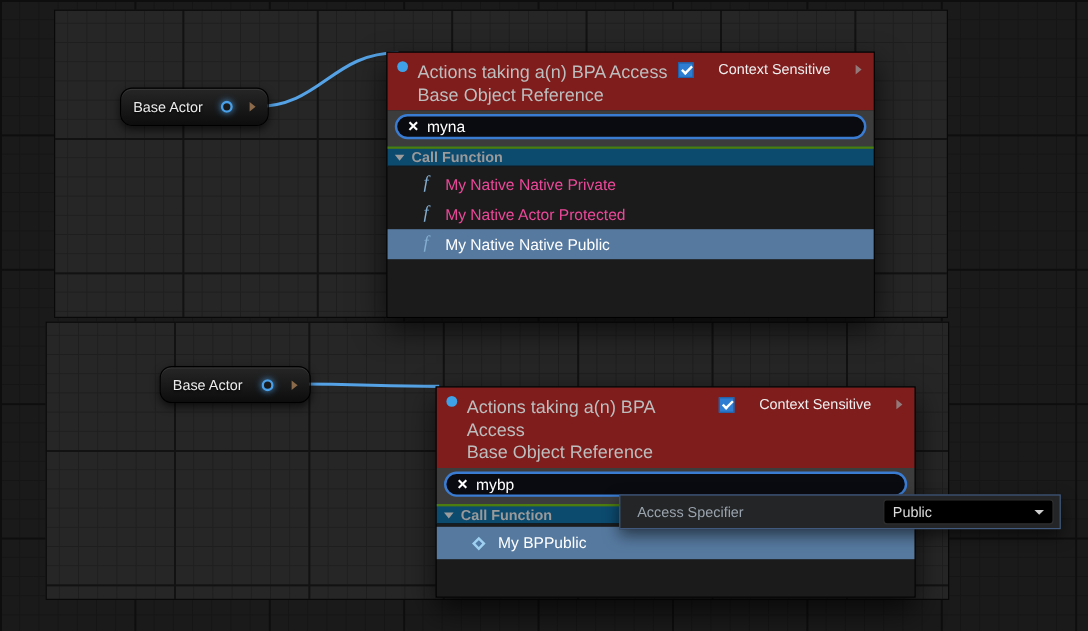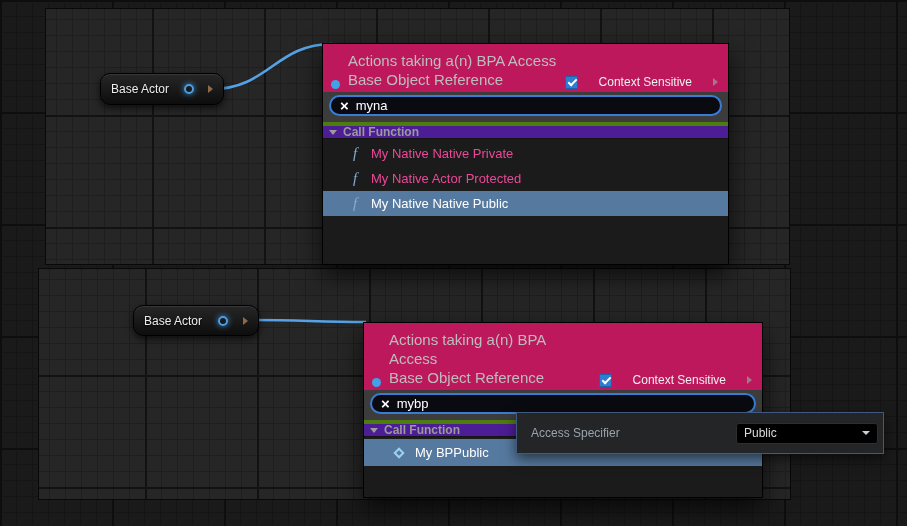--- a/index.html
+++ b/index.html
@@ -58,22 +58,22 @@
 
   .popup {
     position: absolute;
     background: #1b1b1b;
     border: 1px solid #000;
     box-shadow: 0 10px 24px rgba(0,0,0,.7);
     display: flex; flex-direction: column;
     z-index: 3;
   }
   .popup-header {
-    background: #be185d;
-    display: flex; align-items: flex-end; gap: 8px;
+    background: #7f1d1d;
+    display: flex; align-items: flex-start; gap: 8px;
     padding: 7px 8px 3px 8px;
     flex: none;
   }
   .title-dot { width: 9px; height: 9px; border-radius: 50%; background: #3fa2e8; flex: none; }
   .popup-title { color: #bdbdbd; font-size: 15px; line-height: 19px; flex: 1; }
   .cs-group { display: flex; align-items: center; gap: 21px; flex: none; padding-right: 2px; }
   .checkbox {
     width: 13px; height: 13px; background: #2d7dd2; border: 1px solid #1f61ab;
     position: relative; flex: none;
   }
@@ -97,22 +97,22 @@
     border: 2px solid #3a7cd2; border-radius: 11px;
   }
   .clear-icon { color: #fff; font-size: 15px; font-weight: bold; line-height: 1; flex: none; margin-top: -1px; }
   .search-input {
     flex: 1; min-width: 0;
     background: transparent; border: none; outline: none;
     color: #fff; font-size: 13px; font-family: "Liberation Sans", sans-serif;
   }
 
   .category-row {
-    background: #4c1d95; height: 17px; flex: none;
-    border-top: 4px solid #4d7c0f; border-bottom: 1px solid #141414;
+    background: #0c4a6e; height: 17px; flex: none;
+    border-top: 2px solid #4d7c0f; border-bottom: 1px solid #141414;
     display: flex; align-items: center; gap: 6px; padding: 0 6px;
   }
   .tri-down {
     width: 0; height: 0; flex: none;
     border-top: 5px solid #9c9c9c; border-left: 4px solid transparent; border-right: 4px solid transparent;
   }
   .category-label { color: #9a9a9a; font-size: 12px; font-weight: bold; }
 
   .item-list { background: #1b1b1b; flex: 1; display: flex; flex-direction: column; padding-top: 2px; }
   .item-row { display: flex; align-items: center; gap: 9px; height: 25px; padding-left: 30px; flex: none; }
@@ -124,21 +124,21 @@
   .item-label { color: #ec4899; font-size: 13px; white-space: nowrap; }
   .selected .item-label { color: #fff; }
   .diamond-icon {
     width: 8px; height: 8px; flex: none;
     border: 2px solid #9fd0f0; background: rgba(70,130,190,.25);
     transform: rotate(45deg); margin: 0 3px 0 1px;
   }
   .row-bottom { height: 27px; }
 
   .tooltip {
-    position: absolute; left: 516px; top: 412px; width: 368px; height: 42px;
+    position: absolute; left: 516px; top: 412px; width: 368px; height: 29px;
     background: #232527; border: 1px solid #40597c;
     box-shadow: 0 5px 12px rgba(0,0,0,.55);
     display: flex; align-items: center; justify-content: space-between;
     z-index: 4;
   }
   .tooltip-label { color: #9aa3ad; font-size: 12px; padding-left: 14px; white-space: nowrap; }
   .dropdown {
     width: 142px; height: 21px; margin-right: 5px;
     background: #000000; border: 1px solid #2e2e2e; border-radius: 3px;
     display: flex; align-items: center; justify-content: space-between;

